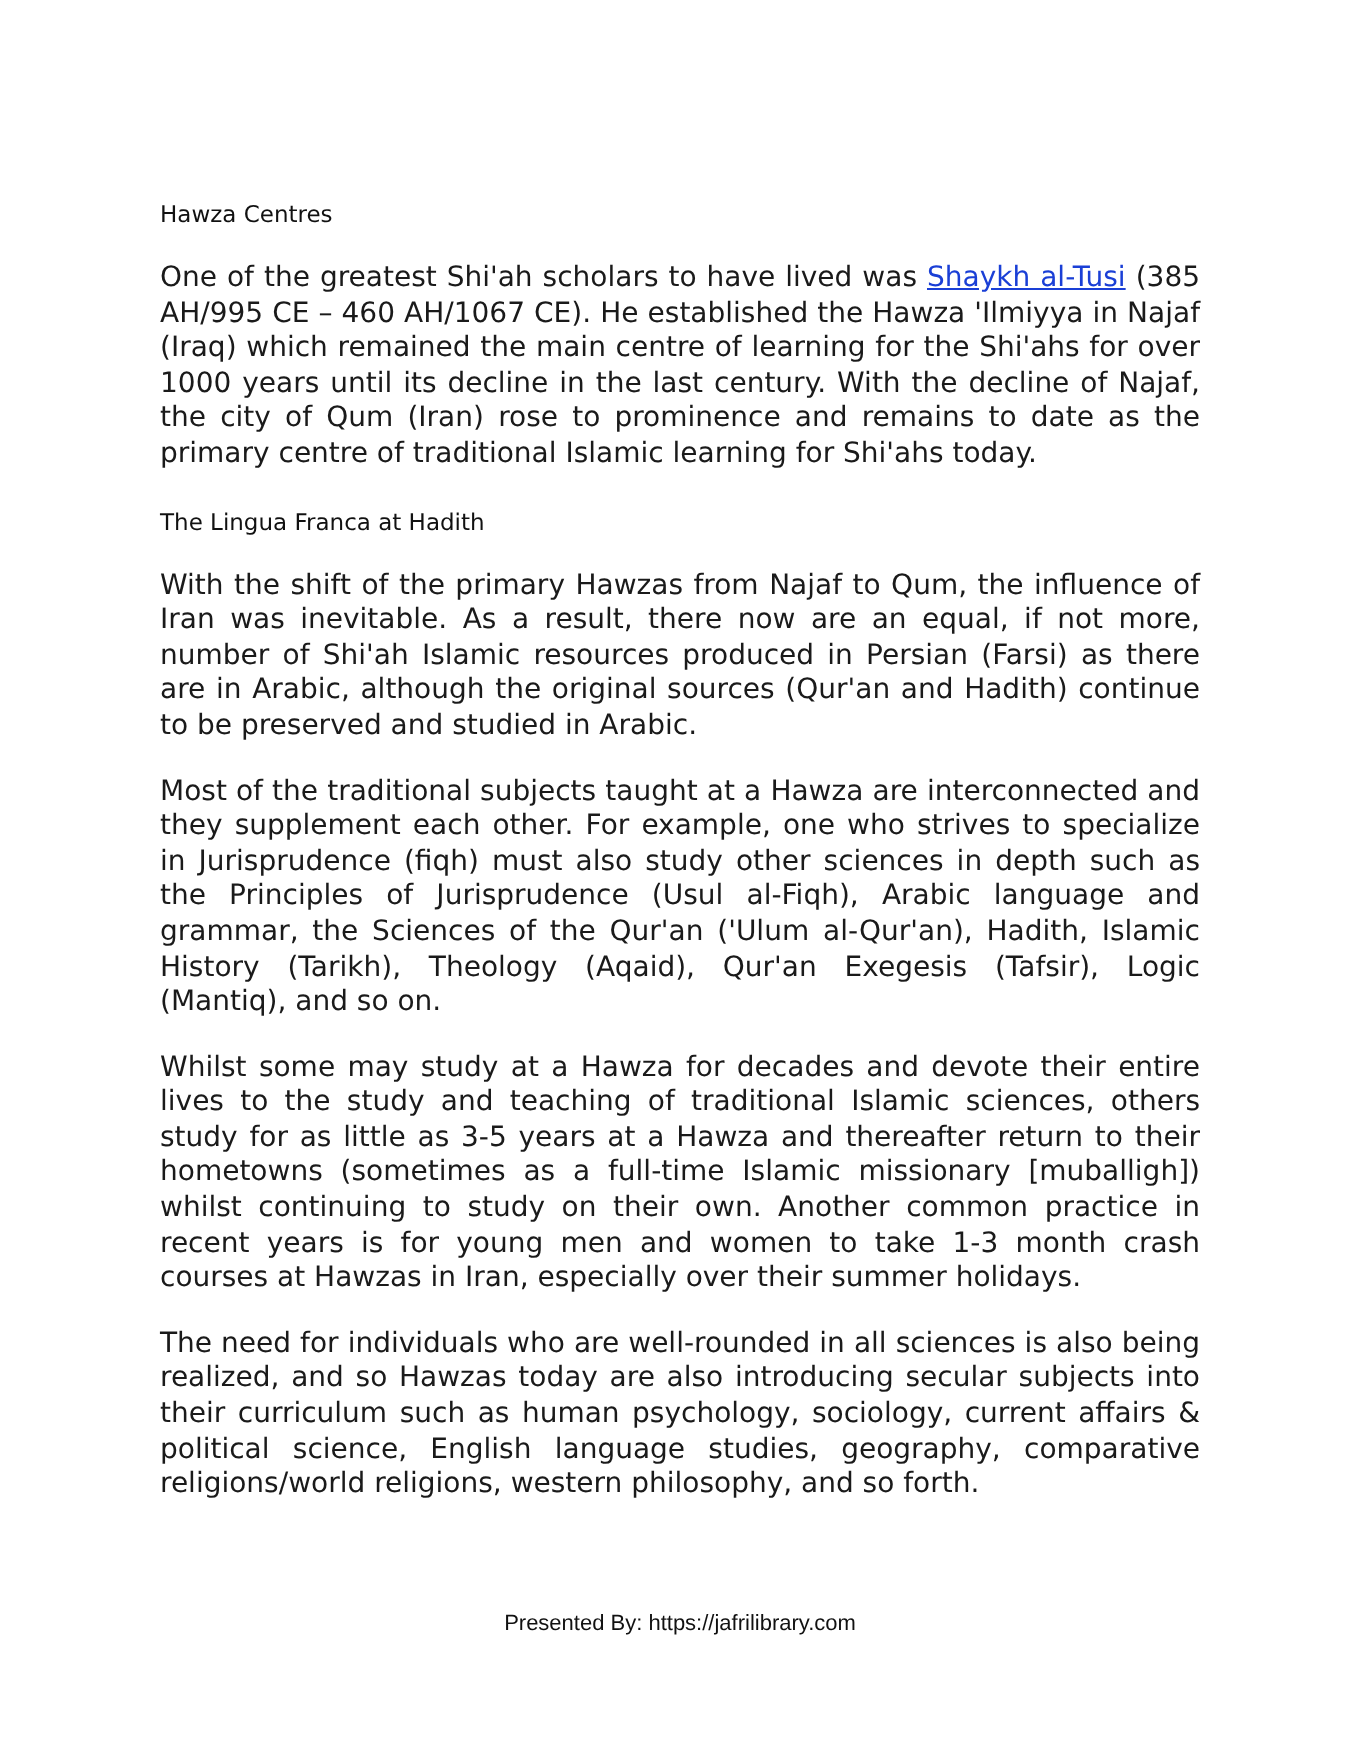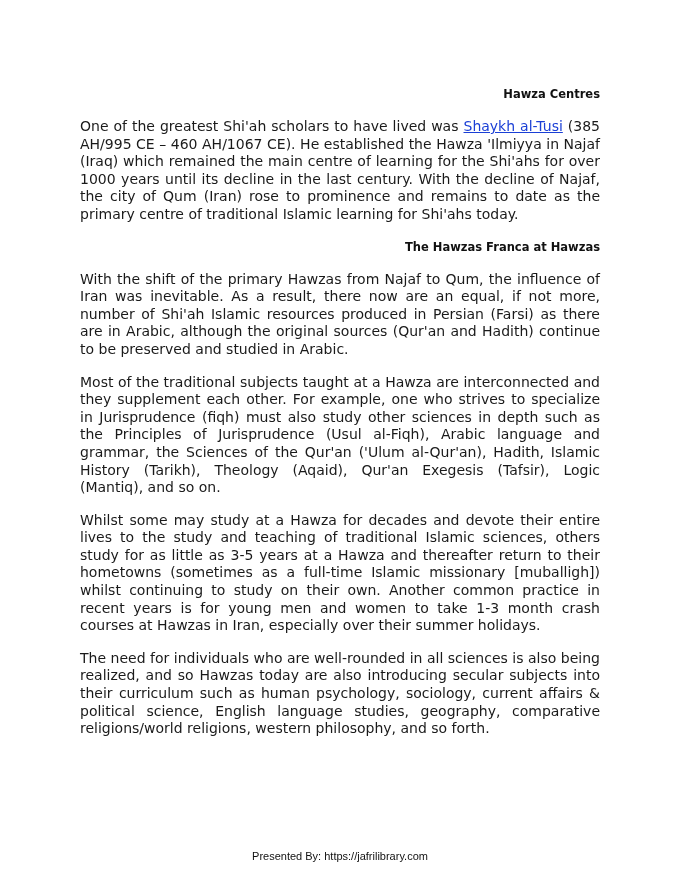--- a/index.html
+++ b/index.html
@@ -17,60 +17,59 @@
     }
     .page {
       position: absolute;
       left: 80px;
       top: 83px;
       width: 520px;
     }
     h2 {
       font-family: "DejaVu Sans", sans-serif;
       font-size: 11.5px;
-      font-weight: bold;
-      margin: 3px 0 15px 0;
+      font-weight: normal;
+      margin: 16px 0 15px 0;
       line-height: 17px;
       color: #111;
-      text-align: right;
     }
     p {
       font-size: 14px;
       line-height: 17.6px;
       text-align: justify;
       margin: 0 0 15px 0;
       color: #1a1a1a;
     }
     a.link {
       color: #1a3fd6;
       text-decoration: underline;
     }
     .footer {
       position: absolute;
       left: 0;
       width: 680px;
-      top: 850px;
+      top: 806px;
       text-align: center;
       font-family: "Liberation Sans", sans-serif;
       font-size: 11px;
       color: #111;
     }
   </style>
 </head>
 <body>
 
 <div class="page">
 
   <section>
     <h2>Hawza Centres</h2>
     <p><span>One of the greatest Shi'ah scholars to have lived was </span><a class="link">Shaykh al-Tusi</a><span> (385 AH/995 CE – 460 AH/1067 CE). He established the Hawza 'Ilmiyya in Najaf (Iraq) which remained the main centre of learning for the Shi'ahs for over 1000 years until its decline in the last century. With the decline of Najaf, the city of Qum (Iran) rose to prominence and remains to date as the primary centre of traditional Islamic learning for Shi'ahs today.</span></p>
   </section>
 
   <section>
-    <h2>The Hawzas Franca at Hawzas</h2>
+    <h2>The Lingua Franca at Hadith</h2>
     <p>With the shift of the primary Hawzas from Najaf to Qum, the influence of Iran was inevitable. As a result, there now are an equal, if not more, number of Shi'ah Islamic resources produced in Persian (Farsi) as there are in Arabic, although the original sources (Qur'an and Hadith) continue to be preserved and studied in Arabic.</p>
   </section>
 
   <section>
     <p>Most of the traditional subjects taught at a Hawza are interconnected and they supplement each other. For example, one who strives to specialize in Jurisprudence (fiqh) must also study other sciences in depth such as the Principles of Jurisprudence (Usul al-Fiqh), Arabic language and grammar, the Sciences of the Qur'an ('Ulum al-Qur'an), Hadith, Islamic History (Tarikh), Theology (Aqaid), Qur'an Exegesis (Tafsir), Logic (Mantiq), and so on.</p>
     <p>Whilst some may study at a Hawza for decades and devote their entire lives to the study and teaching of traditional Islamic sciences, others study for as little as 3-5 years at a Hawza and thereafter return to their hometowns (sometimes as a full-time Islamic missionary [muballigh]) whilst continuing to study on their own. Another common practice in recent years is for young men and women to take 1-3 month crash courses at Hawzas in Iran, especially over their summer holidays.</p>
     <p>The need for individuals who are well-rounded in all sciences is also being realized, and so Hawzas today are also introducing secular subjects into their curriculum such as human psychology, sociology, current affairs &amp; political science, English language studies, geography, comparative religions/world religions, western philosophy, and so forth.</p>
   </section>
 
 </div>

